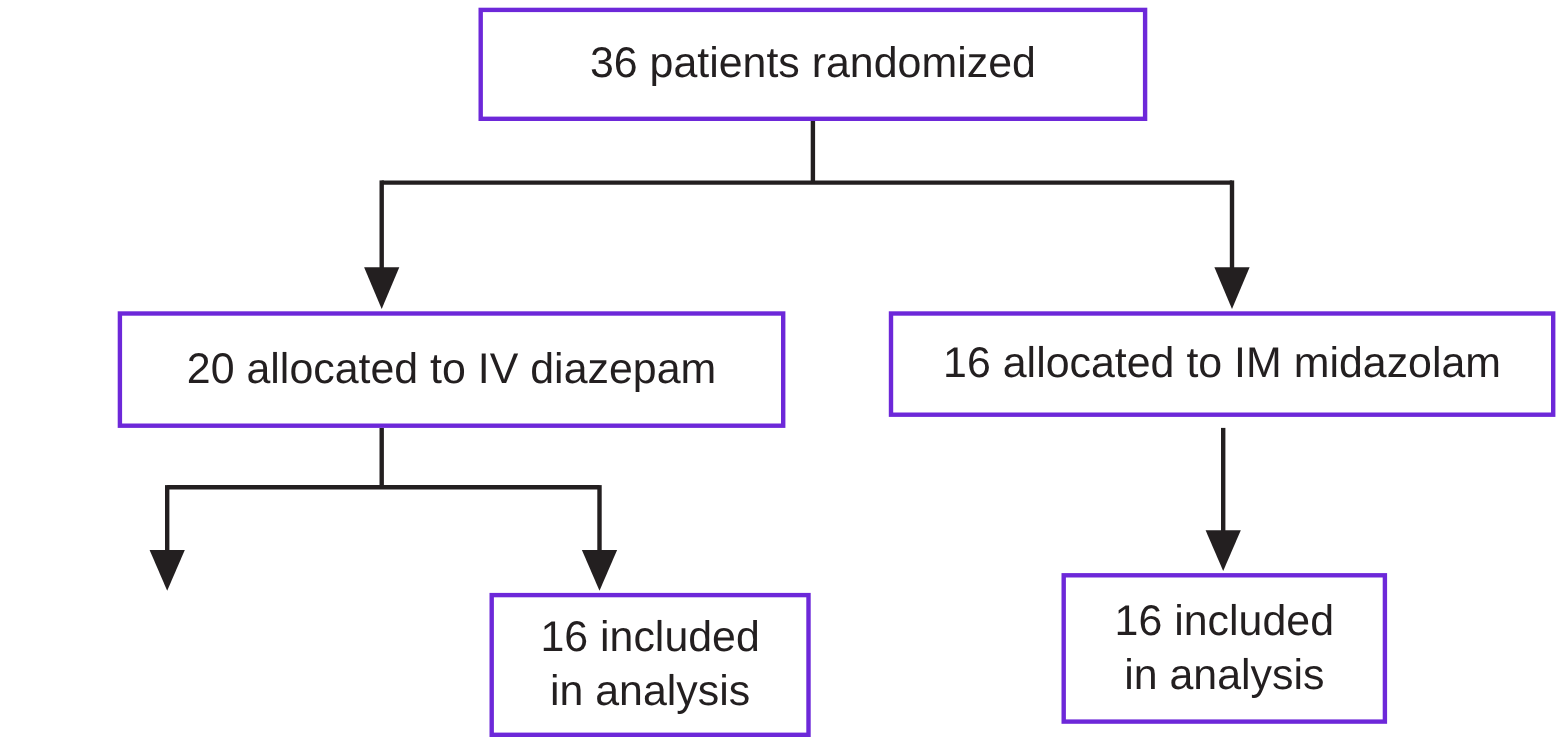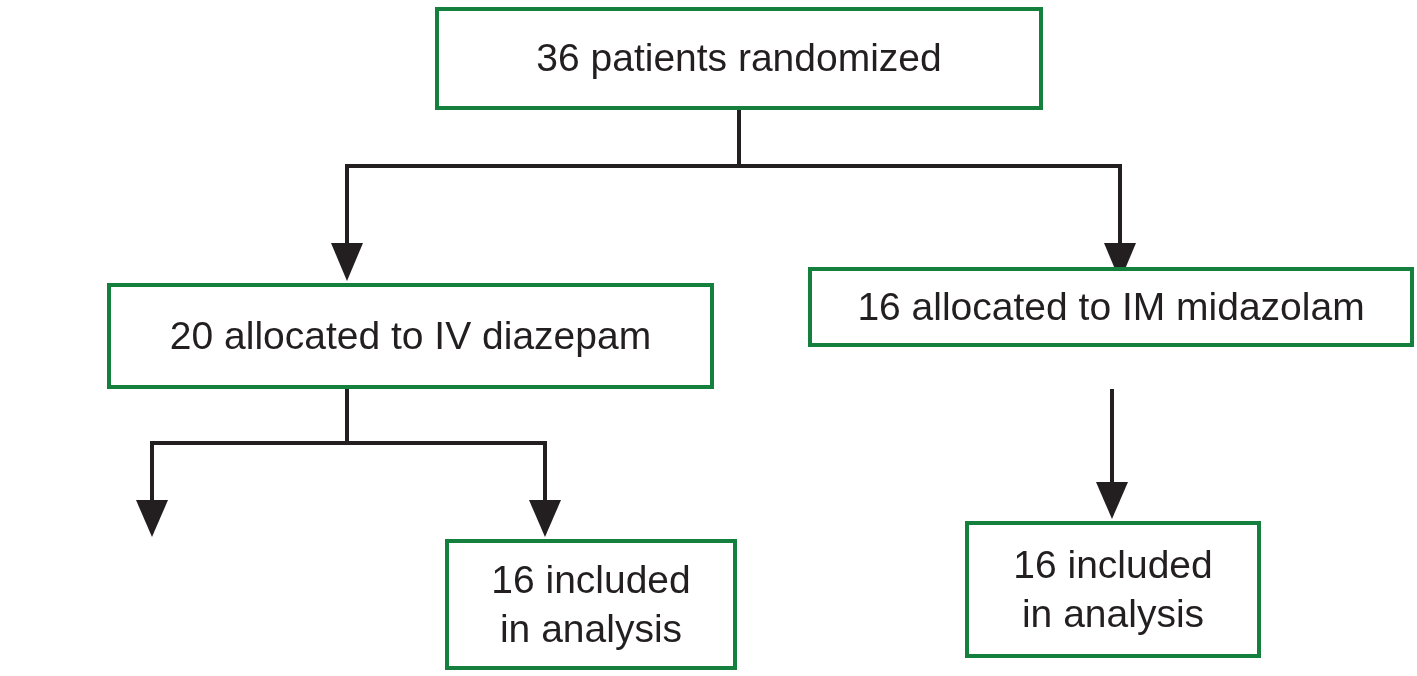--- a/index.html
+++ b/index.html
@@ -19,34 +19,34 @@
     position: absolute;
     left: 0;
     top: 0;
     width: 1417px;
     height: 676px;
     pointer-events: none;
   }
   .node {
     position: absolute;
     box-sizing: border-box;
-    border: 4px solid #15803d;
+    border: 4px solid #6d28d9;
     background: #ffffff;
     display: flex;
     align-items: center;
     justify-content: center;
     text-align: center;
     color: #231f20;
     font-size: 39px;
     line-height: 1.25;
     white-space: pre-line;
   }
   .node-randomized   { left: 435px; top: 7px;   width: 608px; height: 103px; }
   .node-iv-diazepam  { left: 65px;  top: 283px; width: 607px; height: 106px; margin-left: 42px; }
-  .node-im-midazolam { left: 808px; top: 267px; width: 606px; height: 80px; }
+  .node-im-midazolam { left: 808px; top: 283px; width: 606px; height: 96px; }
   .node-failed-iv    { left: 3px;   top: 539px; width: 388px; height: 131px; }
   .node-iv-analyzed  { left: 445px; top: 539px; width: 292px; height: 131px; }
   .node-im-analyzed  { left: 965px; top: 521px; width: 296px; height: 137px; }
 </style>
 </head>
 <body>
 
 <div class="canvas">
 
   <svg class="edges-layer" viewBox="0 0 1417 676" xmlns="http://www.w3.org/2000/svg">

